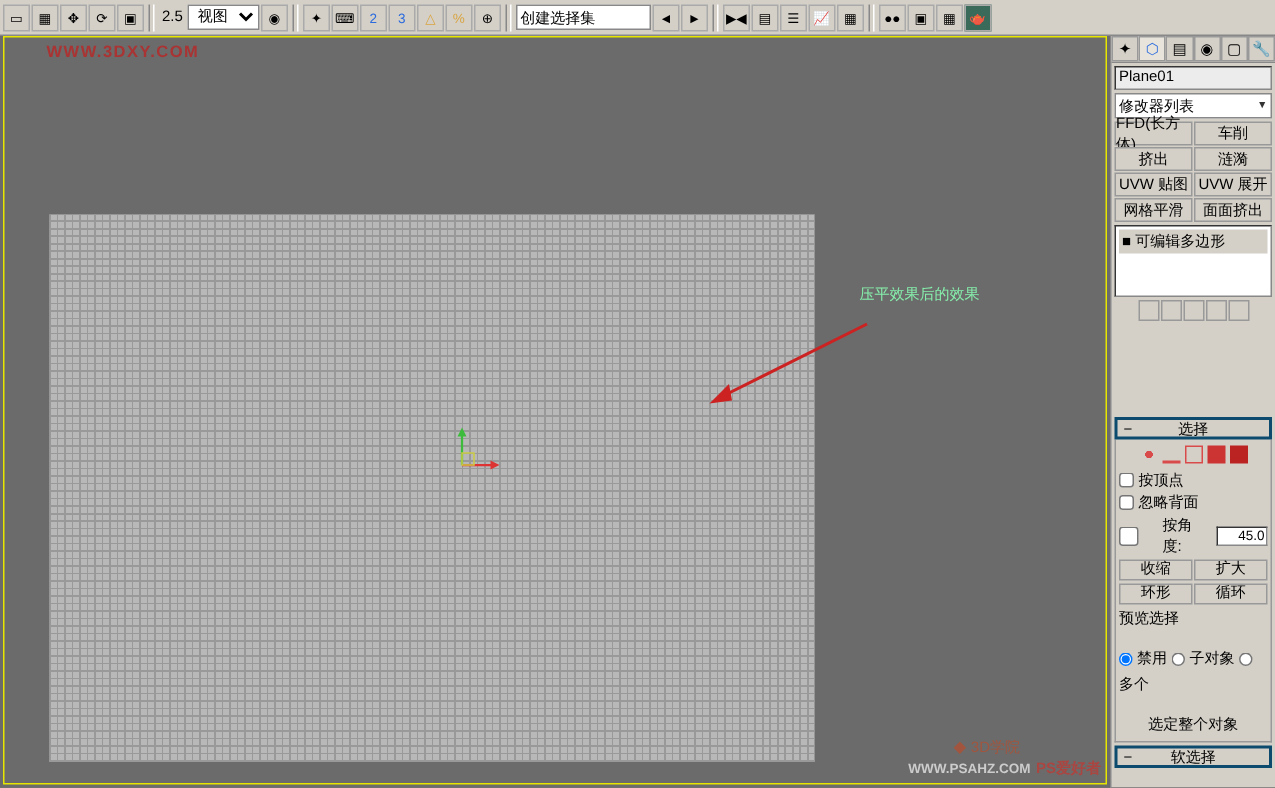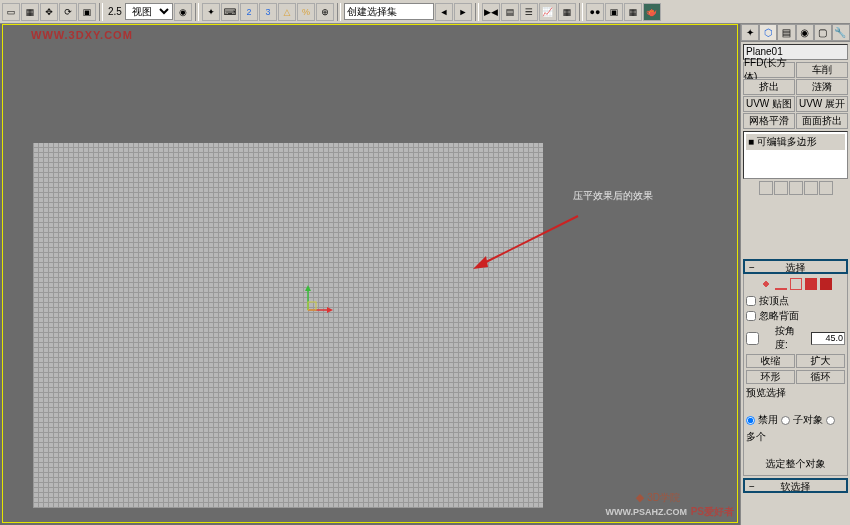--- a/index.html
+++ b/index.html
@@ -14,21 +14,21 @@
 
 
 .main-area { position: absolute; top: 24px; left: 0; right: 110px; bottom: 0; background: #6b6b6b; }
 .viewport-frame { position: absolute; top: 0; left: 2px; right: 2px; bottom: 2px; border: 1px solid #e6e600; }
 .watermark-top { position: absolute; top: 4px; left: 28px; color: #aa3333; font-size: 11px; font-weight: bold; letter-spacing: 1px; }
 .plane-mesh { position: absolute; left: 30px; top: 118px; width: 510px; height: 365px; background: #b8b8b8;
   background-image: repeating-linear-gradient(0deg, #999 0, #999 1px, transparent 1px, transparent 5px),
                     repeating-linear-gradient(90deg, #999 0, #999 1px, transparent 1px, transparent 5px);
 }
 .gizmo { position: absolute; left: 280px; top: 260px; width: 50px; height: 50px; pointer-events: none; }
-.annotation-text { position: absolute; left: 570px; top: 162px; font-size: 13px; color: #e5e5e5; line-height: 1.3; }
+.annotation-text { position: absolute; left: 570px; top: 162px; font-size: 13px; color: #86efac; line-height: 1.3; }
 .annotation-arrow { position: absolute; left: 465px; top: 186px; pointer-events: none; }
 
 
 .right-panel { position: absolute; top: 24px; right: 0; width: 110px; bottom: 0; background: #d4d0c8; border-left: 1px solid #888; }
 .cmd-tabs { height: 18px; display: flex; border-bottom: 1px solid #888; }
 .cmd-tab { flex: 1; border: 1px solid #999; background: #d4d0c8; display: flex; align-items: center; justify-content: center; }
 .cmd-tab.active { background: #e8e4dc; }
 .name-field { margin: 2px; height: 16px; background: #ececec; border: 1px inset #888; padding: 0 2px; line-height: 14px; font-size: 10px; }
 .dropdown-row { margin: 2px; height: 17px; background: #fff; border: 1px solid #888; padding: 0 2px; font-size: 10px; display: flex; align-items: center; justify-content: space-between; }
 .dropdown-row::after { content: "▼"; font-size: 7px; color: #333; }
@@ -122,20 +122,23 @@
   <div class="cmd-tabs">
     <div class="cmd-tab">✦</div>
     <div class="cmd-tab active" style="color:#2a6bdd">⬡</div>
     <div class="cmd-tab">▤</div>
     <div class="cmd-tab">◉</div>
     <div class="cmd-tab">▢</div>
     <div class="cmd-tab">🔧</div>
   </div>
 
   <div class="name-field">Plane01</div>
+  <div class="dropdown-row">
+    <span>修改器列表</span>
+  </div>
 
   <div class="btn-grid">
     <div class="pbtn">FFD(长方体)</div>
     <div class="pbtn">车削</div>
     <div class="pbtn">挤出</div>
     <div class="pbtn">涟漪</div>
     <div class="pbtn">UVW 贴图</div>
     <div class="pbtn">UVW 展开</div>
     <div class="pbtn">网格平滑</div>
     <div class="pbtn">面面挤出</div>

